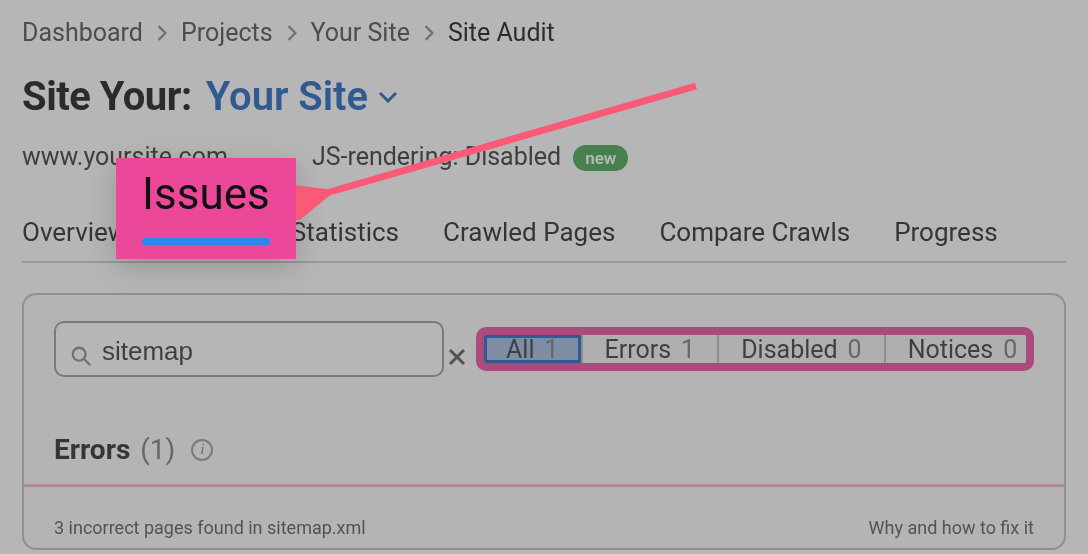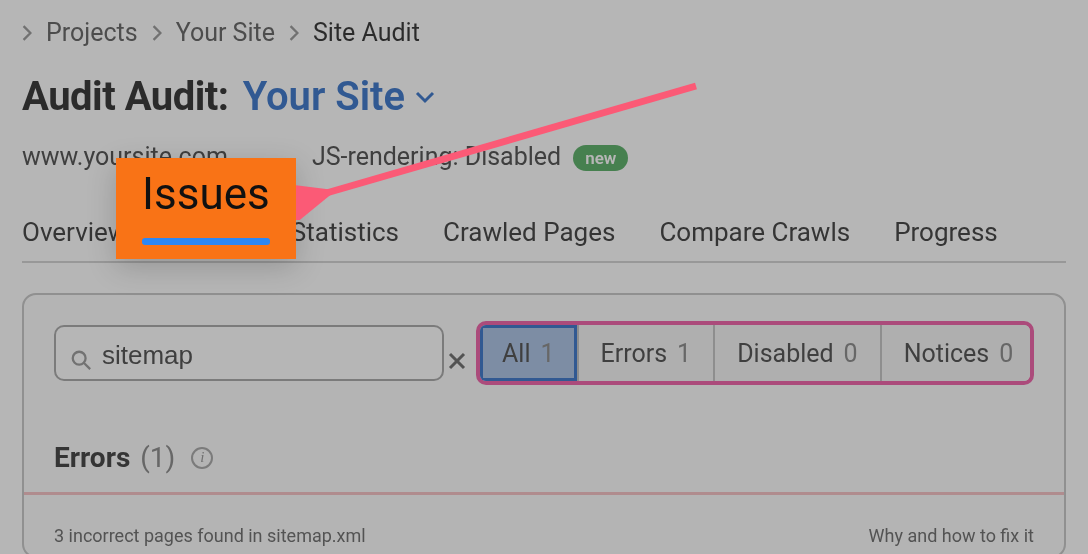--- a/index.html
+++ b/index.html
@@ -29,67 +29,68 @@
   .content { padding: 30px 22px 0 22px; }
   .panel { border: 2px solid #bdbdbd; border-radius: 14px; padding: 26px 30px 10px 30px; background: #fbfbfb; }
 
   .filter-row { display: flex; align-items: center; gap: 32px; }
 
   .search-box { display: flex; align-items: flex-end; border: 2px solid #9a9a9a; border-radius: 10px; padding: 8px 14px; width: 390px; height: 56px; background: #fff; }
   .search-box .mag { width: 22px; height: 22px; color: #8a8a8a; flex-shrink: 0; }
   .search-box input { border: none; outline: none; font-size: 26px; color: #333; flex: 1; padding: 0 10px; background: transparent; }
   .search-box .clear { width: 20px; height: 20px; color: #555; cursor: pointer; flex-shrink: 0; }
 
-  .seg { display: flex; border: 4px solid #ec4899; border-radius: 10px; overflow: hidden; height: 64px; flex: 1; }
+  .seg { display: flex; border: 8px solid #ec4899; border-radius: 10px; overflow: hidden; height: 44px; flex: 1; }
   .seg .seg-item { display: flex; align-items: center; gap: 10px; padding: 0 22px; font-size: 25px; color: #333; border-right: 2px solid #bbb; background: #f3f3f3; white-space: nowrap; }
   .seg .seg-item:last-child { border-right: none; }
   .seg .seg-item.active { background: #9db9e0; box-shadow: inset 0 0 0 3px #1b5fc1; }
   .seg .count { color: #777; font-weight: 400; }
 
   .errors-heading { margin-top: 56px; display: flex; align-items: center; gap: 10px; font-size: 28px; color: #222; }
   .errors-heading .label { font-weight: 700; }
   .errors-heading .cnt { color: #777; font-weight: 400; }
   .errors-heading .info { width: 22px; height: 22px; border: 2px solid #999; border-radius: 50%; display: inline-flex; align-items: center; justify-content: center; font-size: 15px; font-style: italic; font-family: Georgia, serif; color: #888; margin-left: 6px; }
 
   .pink-rule { margin-top: 18px; height: 3px; background: #f5b7bb; margin-left: -30px; margin-right: -30px; }
 
   .fade-text { margin-top: 30px; font-size: 18px; color: #555; display: flex; justify-content: space-between; }
 
   
   .overlay { position: absolute; inset: 0; background: rgba(80,80,80,0.42); pointer-events: none; }
 
-  .callout { position: absolute; left: 116px; top: 158px; background: #f97316; padding: 10px 26px 14px 26px; box-shadow: 0 8px 28px rgba(0,0,0,0.18); pointer-events: none; }
+  .callout { position: absolute; left: 116px; top: 158px; background: #ec4899; padding: 10px 26px 14px 26px; box-shadow: 0 8px 28px rgba(0,0,0,0.18); pointer-events: none; }
   .callout .text { font-size: 44px; color: #111; }
   .callout .underline { height: 7px; background: #2d87f3; border-radius: 3px; margin-top: 18px; }
 
   .arrow { position: absolute; left: 296px; top: 80px; width: 410px; height: 140px; pointer-events: none; }
 </style>
 </head>
 <body>
 
 <div class="page">
 
   <div class="header-area">
     <div class="breadcrumb">
+      <span class="crumb">Dashboard</span>
       <svg viewBox="0 0 8 14">
           <path d="M1 1 L7 7 L1 13" fill="none" stroke="#888" stroke-width="2"></path>
         </svg>
       <span class="crumb">Projects</span>
       <svg viewBox="0 0 8 14">
           <path d="M1 1 L7 7 L1 13" fill="none" stroke="#888" stroke-width="2"></path>
         </svg>
       <span class="crumb">Your Site</span>
       <svg viewBox="0 0 8 14">
           <path d="M1 1 L7 7 L1 13" fill="none" stroke="#888" stroke-width="2"></path>
         </svg>
       <span class="crumb current">Site Audit</span>
     </div>
 
     <div class="title-row">
-      <span class="title">Audit Audit:</span>
+      <span class="title">Site Your:</span>
       <span class="site">
         <span>Your Site</span>
         <svg viewBox="0 0 20 12">
             <path d="M2 2 L10 10 L18 2" fill="none" stroke="#1b5fc1" stroke-width="3"></path>
           </svg>
       </span>
     </div>
 
     <div class="meta-row">
       <span>www.yoursite.com</span>

